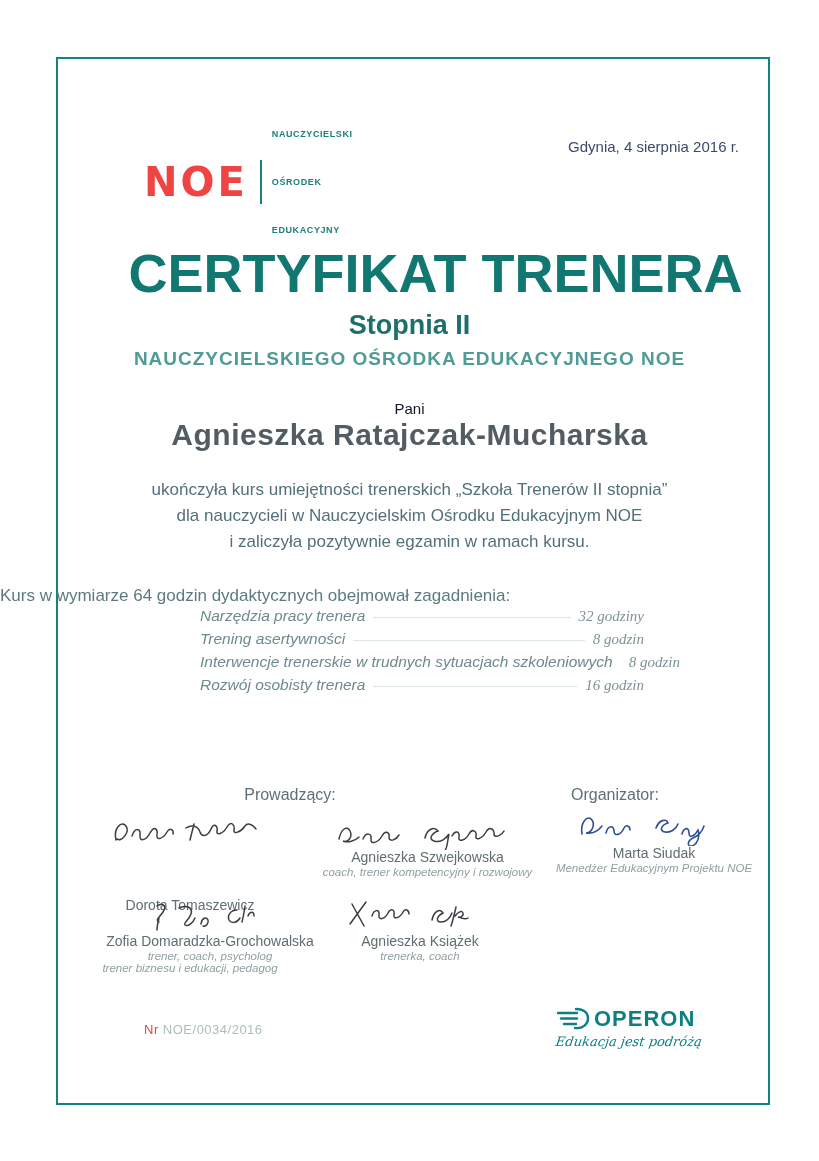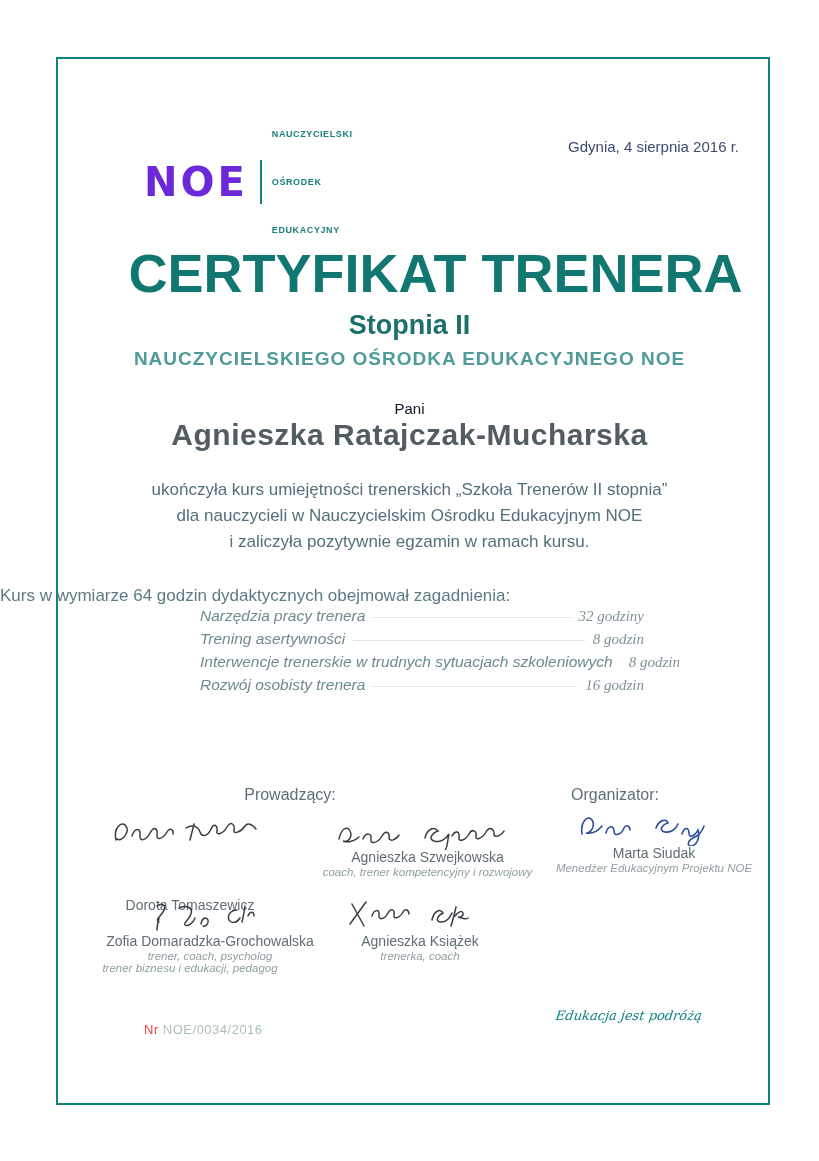--- a/index.html
+++ b/index.html
@@ -8,21 +8,21 @@
     font-family:"Liberation Sans", sans-serif;
   }
   .abs{position:absolute;}
   .frame{
     left:56px;top:57px;width:710px;height:1044px;
     border:2px solid #13837d;
   }
   
   .noe-logo{left:144px;top:128px;display:flex;align-items:center;}
   .noe-acronym{
-    font-size:40px;font-weight:700;color:#6d28d9;letter-spacing:3px;line-height:1;
+    font-size:40px;font-weight:700;color:#ef4444;letter-spacing:3px;line-height:1;
     font-family:"DejaVu Sans", sans-serif;
   }
   .noe-divider{width:2px;height:44px;background:#1a807b;margin:0 10px 0 12px;}
   .noe-lines{display:flex;flex-direction:column;justify-content:center;gap:36px;}
   .noe-line{font-size:9px;font-weight:700;color:#1a807b;letter-spacing:0.6px;line-height:12px;}
   .date-line{right:80px;top:138px;font-size:15px;color:#3c4a6e;}
   
   .title{
     left:0;top:242px;width:100%;text-align:center;
     font-size:54px;font-weight:700;color:#117771;letter-spacing:0px;
@@ -176,16 +176,25 @@
     <div class="sig-name">Agnieszka Książek</div>
     <div class="sig-title">trenerka, coach</div>
   </div>
 
   <div class="abs cert-number">
     <span class="nr-label">Nr</span>
     <span class="nr-value">NOE/0034/2016</span>
   </div>
 
   <div class="abs operon">
+    <div class="operon-top">
+      <svg width="34" height="26" viewBox="0 0 34 26">
+        <path d="M20 3 C28 3 32 7 32 12 C32 18 27 23 19 22" fill="none" stroke="#0d7f83" stroke-width="2.4" stroke-linecap="round"></path>
+        <path d="M2 7 L21 7" stroke="#0d7f83" stroke-width="2.4" stroke-linecap="round"></path>
+        <path d="M5 12.5 L21 12.5" stroke="#0d7f83" stroke-width="2.4" stroke-linecap="round"></path>
+        <path d="M8 18 L20 18" stroke="#0d7f83" stroke-width="2.4" stroke-linecap="round"></path>
+      </svg>
+      <span class="operon-name">OPERON</span>
+    </div>
     <div class="operon-slogan">Edukacja jest podróżą</div>
   </div>
 
 </div>
 
 </body></html>

